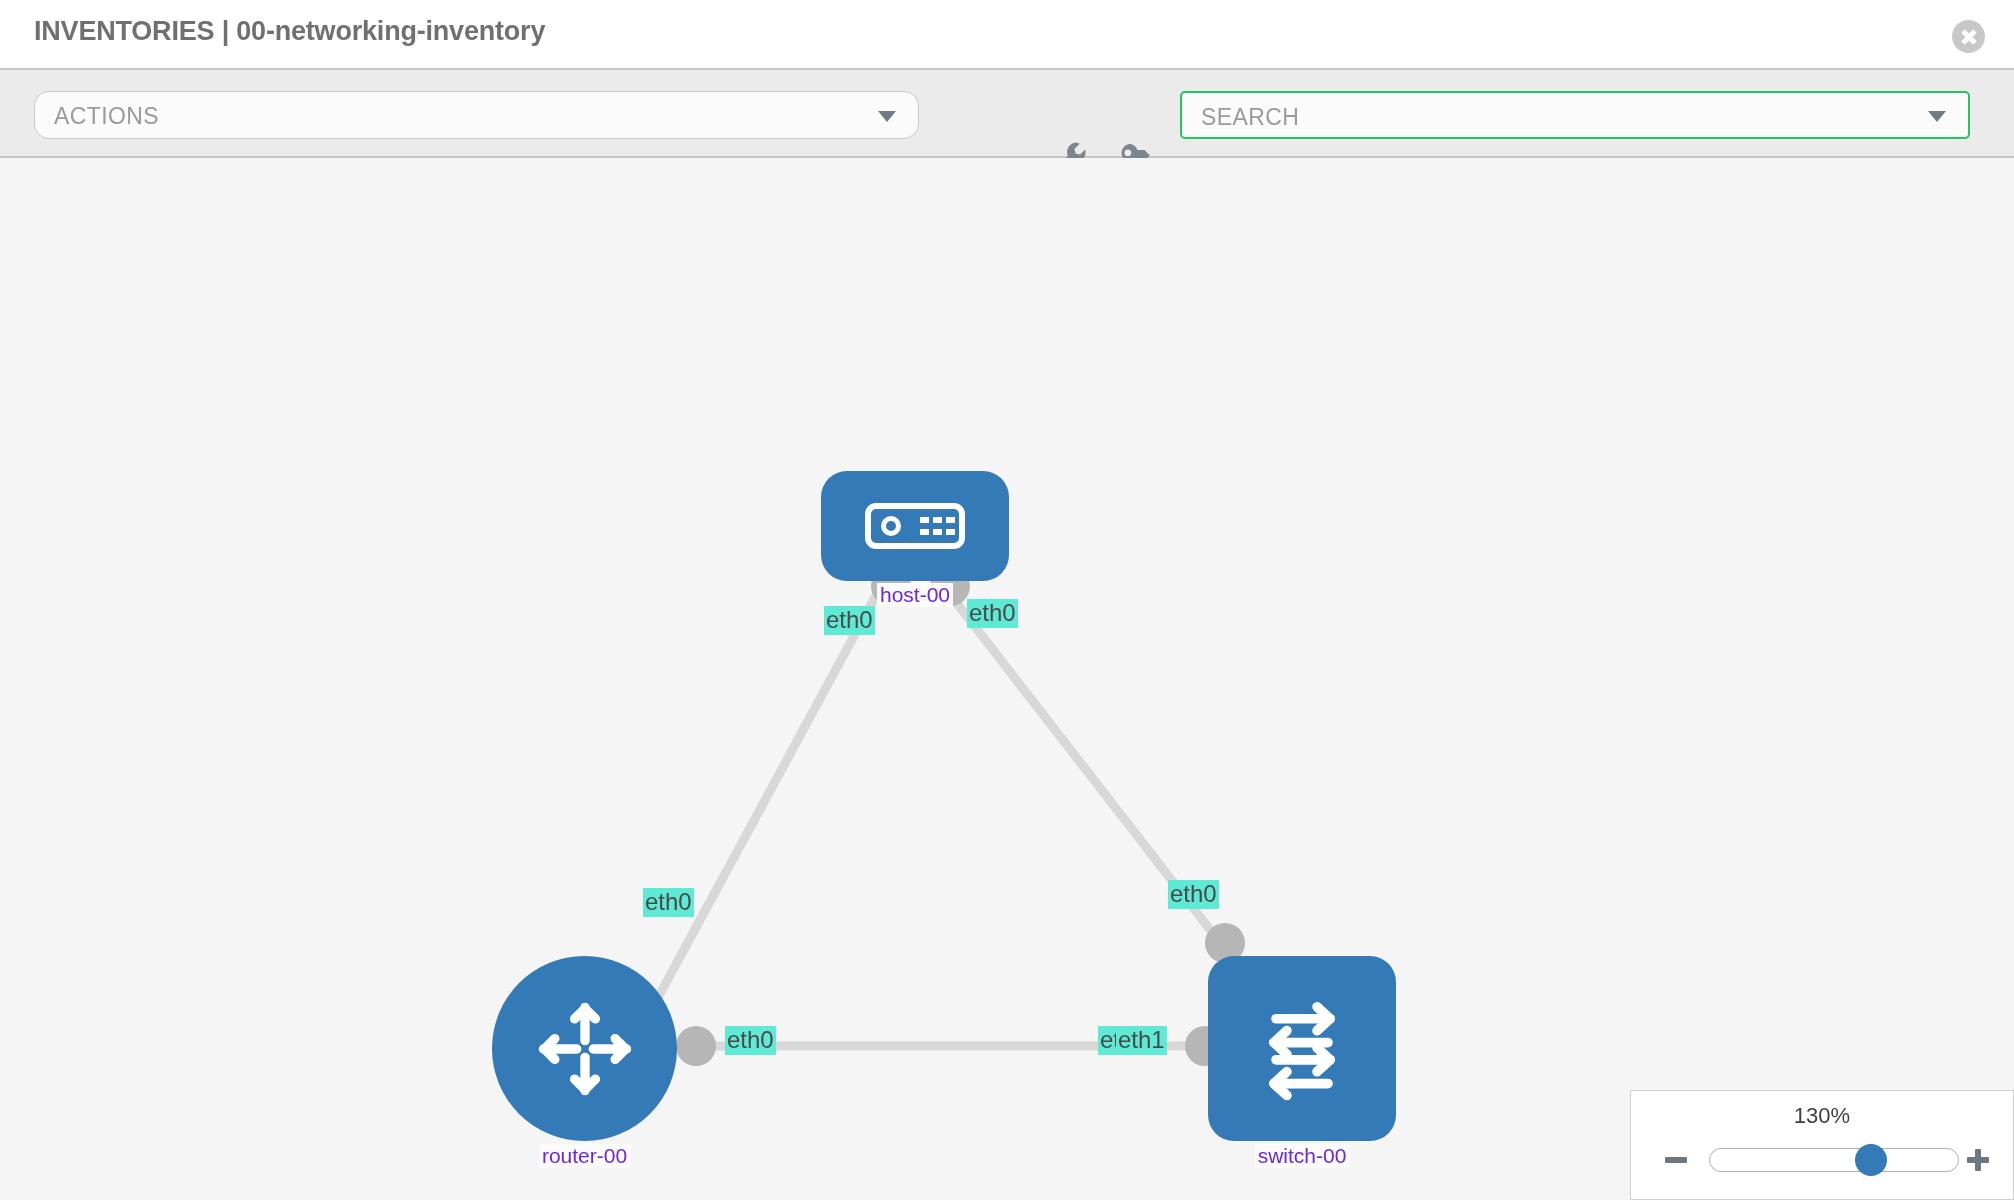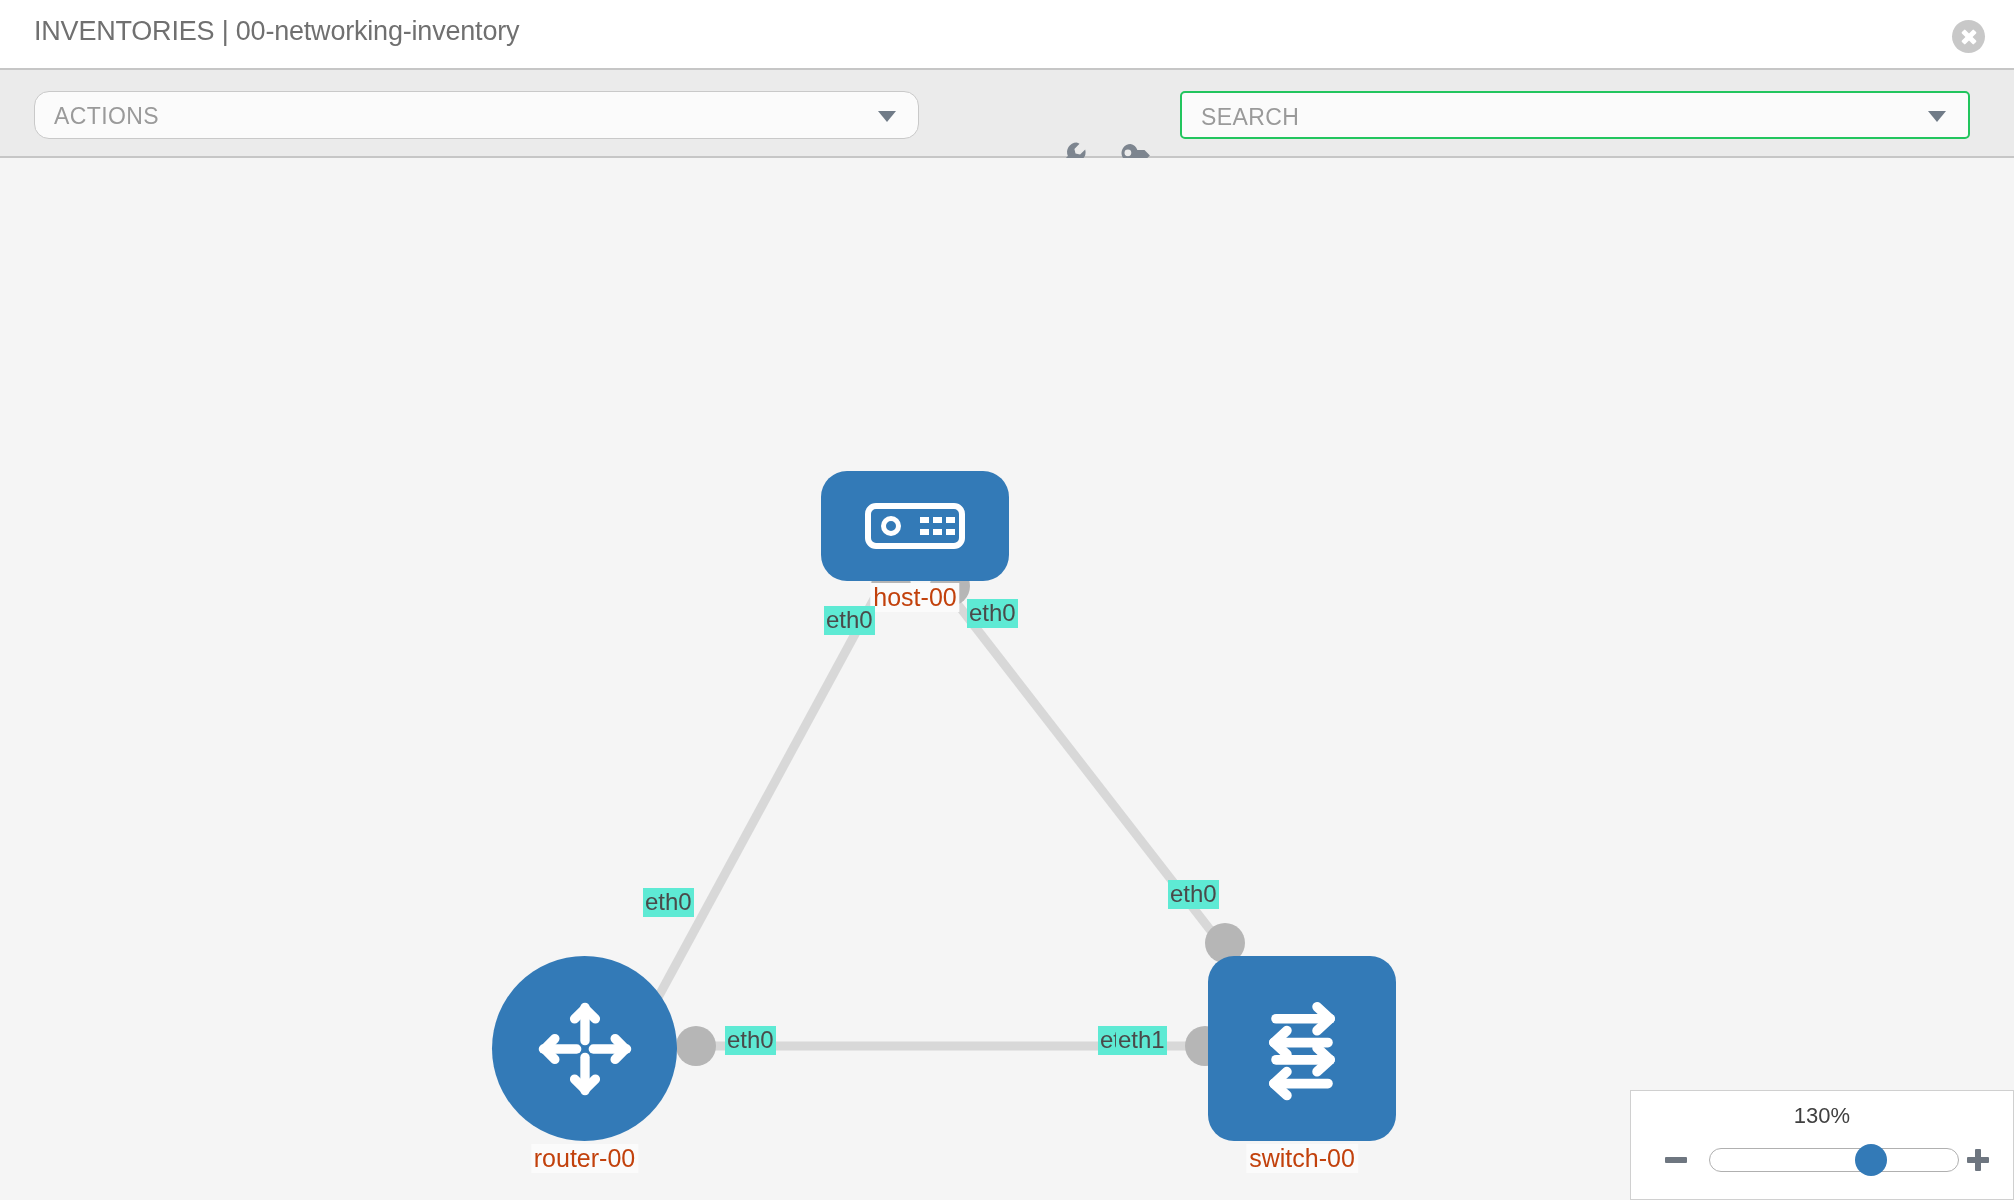--- a/index.html
+++ b/index.html
@@ -10,21 +10,21 @@
   }
   #app { position: relative; width: 2014px; height: 1200px; }
 
   
   .header {
     position: absolute; left: 0; top: 0; width: 2014px; height: 68px;
     background: #ffffff;
   }
   .header-title {
     position: absolute; left: 34px; top: 16px;
-    font-size: 27px; font-weight: normal; color: #707070;
+    font-size: 27px; font-weight: bold; color: #707070;
     letter-spacing: -0.2px; white-space: nowrap;
   }
   .close-btn {
     position: absolute; right: 29px; top: 20px;
     width: 33px; height: 33px; border-radius: 50%;
     background: #c8c8c8; cursor: pointer;
   }
   .close-btn::before, .close-btn::after {
     content: ""; position: absolute; left: 50%; top: 50%;
     width: 17px; height: 5px; background: #ffffff; border-radius: 1px;
@@ -81,21 +81,21 @@
   .topology { position: absolute; left: 0; top: 0; width: 2014px; height: 1042px; }
 
   .node { position: absolute; cursor: pointer; }
   .node-shape {
     position: absolute; left: 0; top: 0;
     background: #337ab7; display: flex;
     align-items: center; justify-content: center;
   }
   .node-label {
     position: absolute; left: 50%; transform: translateX(-50%);
-    font-size: 25px; color: #c2410c; white-space: nowrap;
+    font-size: 21px; color: #6d28d9; white-space: nowrap;
     background: #fbfbfb; padding: 0 3px; line-height: 1.15;
   }
   .port {
     position: absolute; width: 40px; height: 40px; border-radius: 50%;
     background: #b6b6b6; cursor: pointer;
   }
   .link-label {
     position: absolute; font-size: 24px; color: #4a4a4a;
     background: #5eead4; padding: 0 2px; white-space: nowrap;
     line-height: 1.2;

